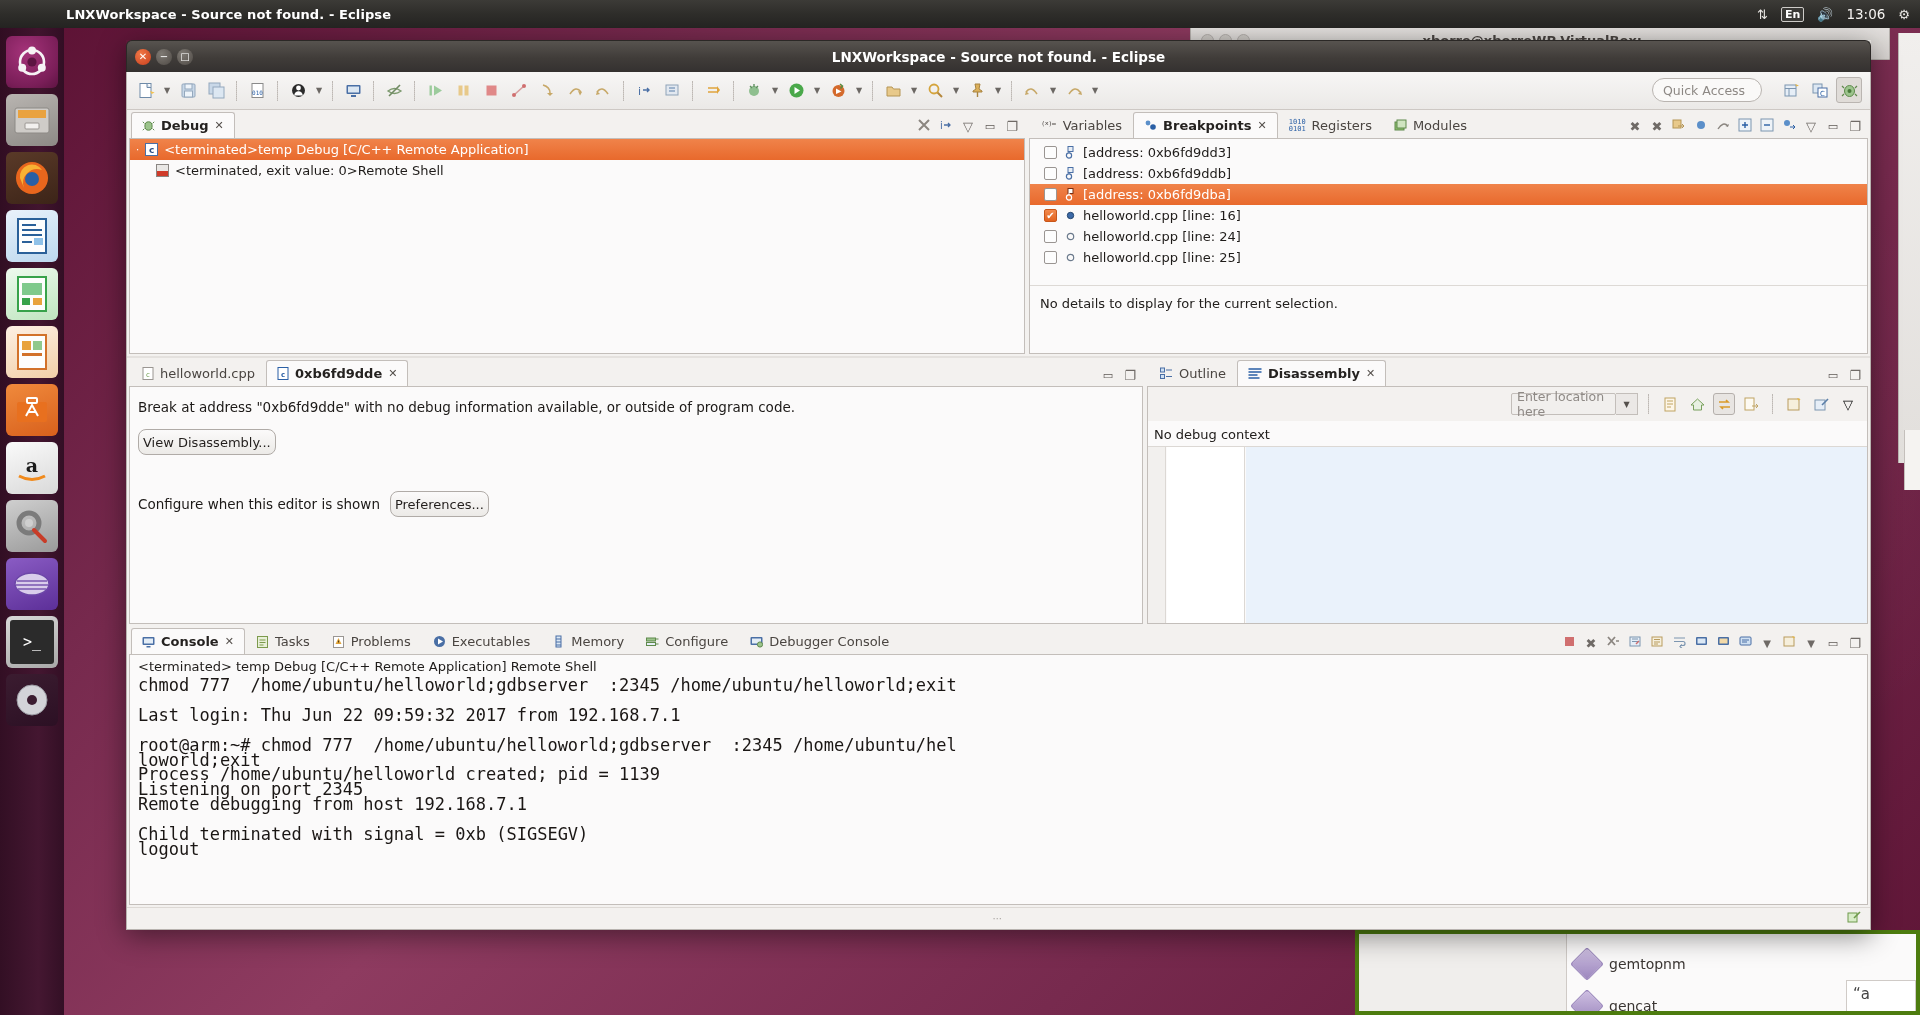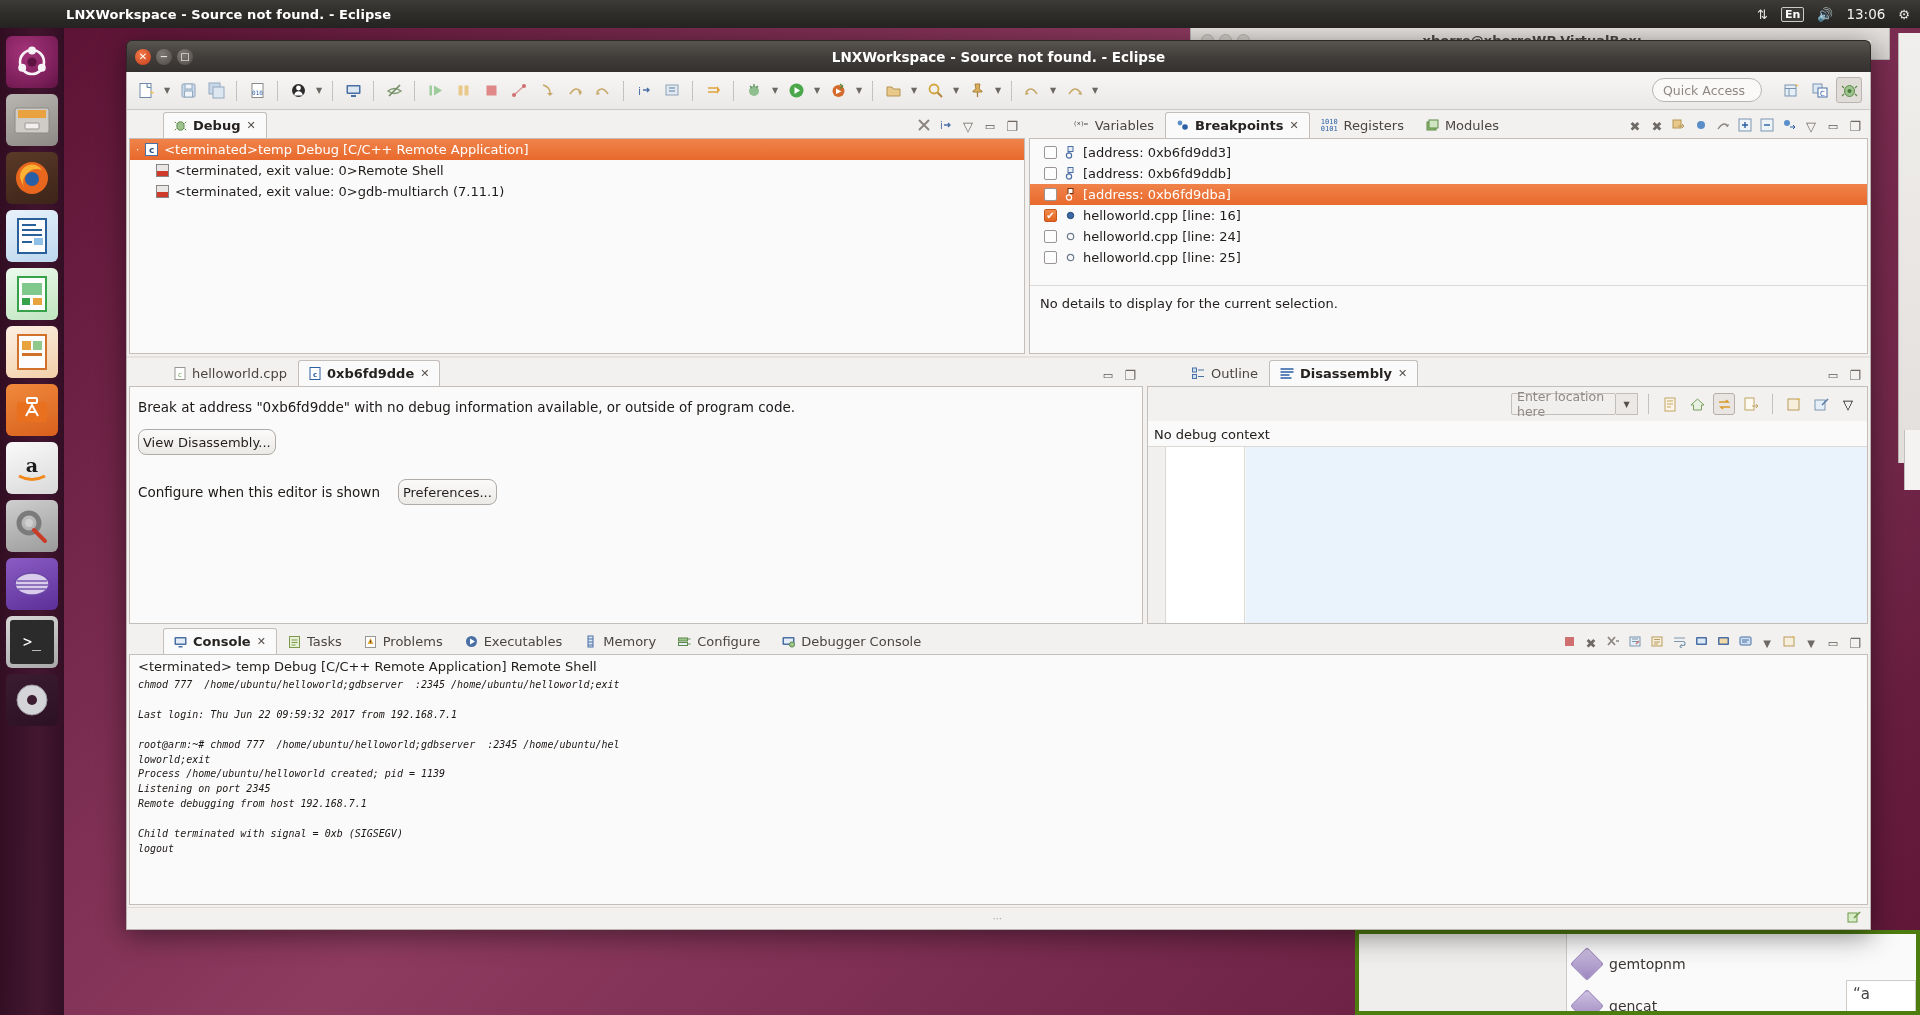--- a/index.html
+++ b/index.html
@@ -152,21 +152,21 @@
   }
   .perspective-bar { position:absolute; right:8px; top:5px; display:flex; align-items:center; gap:3px; }
   .persp-btn { width:26px; height:26px; display:flex; align-items:center; justify-content:center; border-radius:3px; font-size:14px; }
   .persp-btn.active { background:#e0dcd8; border:1px solid #bab5b1; }
 
   
   .row-top { height:248px; display:flex; border-bottom:2px solid #e4e1de; }
   .pane { display:flex; flex-direction:column; background:#f3f1ef; }
   .pane-tabs {
     height:28px; display:flex; align-items:flex-end; position:relative;
-    background:#f3f1ef; padding-left:4px;margin-left:32px;
+    background:#f3f1ef; padding-left:4px;
   }
   .tab {
     height:26px; display:flex; align-items:center; gap:6px; padding:0 10px;
     font-size:13px; color:#4a4541; border:1px solid transparent; border-bottom:none;
     border-radius:3px 3px 0 0; position:relative; white-space:nowrap;
   }
   .tab.active {
     background:#fbfafa; border-color:#c3beba; font-weight:bold; color:#252220;
   }
   .tab .closex { font-size:11px; color:#55504c; }
@@ -193,21 +193,21 @@
   .bp-detail { padding:10px 10px; font-size:13px; color:#23201e; border-top:1px solid #ddd9d5; }
 
   
   .row-mid { height:268px; display:flex; }
   .editor-msg { padding:12px 8px 0 8px; font-size:13.5px; color:#1c1917; }
   .btn {
     display:inline-flex; align-items:center; justify-content:center; height:26px; padding:0 4px;
     background:linear-gradient(to bottom,#fbfafa,#eceae7); border:1px solid #b0aba7; border-radius:8px;
     font-size:13px; color:#231f1d;
   }
-  .editor-row2 { margin-top:24px; padding-left:8px; display:flex; align-items:center; gap:18px; font-size:13.5px; color:#1c1917; }
+  .editor-row2 { margin-top:36px; padding-left:8px; display:flex; align-items:center; gap:10px; font-size:13.5px; color:#1c1917; }
 
   
   .dis-toolbar { height:34px; display:flex; align-items:center; justify-content:flex-end; gap:5px; padding:0 8px;
                  background:#f3f1ef; }
   .loc-input { width:105px; height:22px; background:#f1efed; border:1px solid #c3beba; border-radius:2px;
                font-size:12.5px; color:#8e8985; display:flex; align-items:center; padding-left:5px; }
   .loc-arrow { width:22px; height:22px; border:1px solid #c3beba; border-left:none; background:#ebe8e6;
                display:flex; align-items:center; justify-content:center; font-size:8px; color:#55504c; }
   .dis-ic { width:22px; height:22px; display:flex; align-items:center; justify-content:center; font-size:13px; }
   .dis-ic.framed { border:1px solid #b5b0ac; background:#e8e5e2; border-radius:3px; }
@@ -215,21 +215,21 @@
   .dis-grid { position:relative; height:180px; border-top:1px solid #dcd8d4; }
   .dis-gutter { position:absolute; left:0; top:0; width:18px; height:100%; background:#f2f0ee; border-right:1px solid #dcd8d4;}
   .dis-num { position:absolute; left:19px; top:0; width:78px; height:100%; background:#ffffff; border-right:1px solid #dcd8d4;}
   .dis-main { position:absolute; left:98px; top:0; right:0; height:100%; background:#eaf2fb; }
 
   
   .row-bot { flex:1; display:flex; flex-direction:column; }
   .console-head { font-size:13px; color:#1f1c1a; padding:4px 8px 2px 8px; }
   .console-body {
     flex:1; background:#fbfafa; font-family:"DejaVu Sans Mono","Liberation Mono",monospace;
-    font-size:10px; color:#1a1614; padding:2px 8px; line-height:14.9px; white-space:pre; overflow:hidden;font-style:italic;
+    font-size:17px; color:#1a1614; padding:2px 8px; line-height:14.9px; white-space:pre; overflow:hidden;
   }
   .console-wrap { flex:1; display:flex; flex-direction:column; border:1px solid #c3beba; margin:0 2px 2px 2px; background:#fbfafa; }
 
   .statusbar { height:22px; background:#f3f1ef; border-top:1px solid #ddd9d5; display:flex; align-items:center;
                justify-content:flex-end; padding-right:8px; position:relative; }
   .status-drag { position:absolute; left:50%; transform:translateX(-50%); letter-spacing:2px; color:#a8a3a0; font-size:10px; }
   .cmin { font-size:11px; color:#5f5a56; }
   .mono { font-family:"DejaVu Sans Mono","Liberation Mono",monospace; }
   .tiny { font-size:10px; }
 </style>
@@ -617,24 +617,20 @@
         </div>
         <div class="pane-content">
           <div class="tree-row sel">
             <span class="tiny" style="color:#fff">·</span>
             <span class="ic-sq">c</span>
             <span>&lt;terminated&gt;temp Debug [C/C++ Remote Application]</span>
           </div>
           <div class="tree-row indent">
             <span class="ic-term"></span>
             <span>&lt;terminated, exit value: 0&gt;Remote Shell</span>
-          </div>
-          <div class="tree-row indent">
-            <span class="ic-term"></span>
-            <span>&lt;terminated, exit value: 0&gt;gdb-multiarch (7.11.1)</span>
           </div>
         </div>
       </div>
 
       <div class="pane" style="flex:1">
         <div class="pane-tabs">
           <div class="tab">
             <span class="tab-icon tiny">⁽ˣ⁾⁼</span>
             <span>Variables</span>
           </div>

